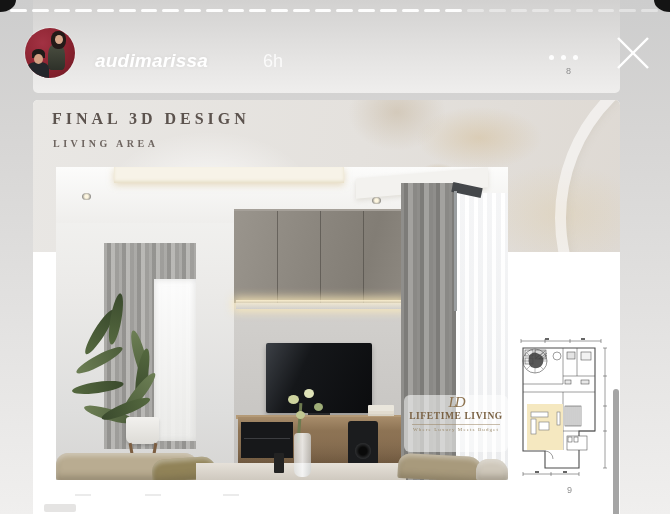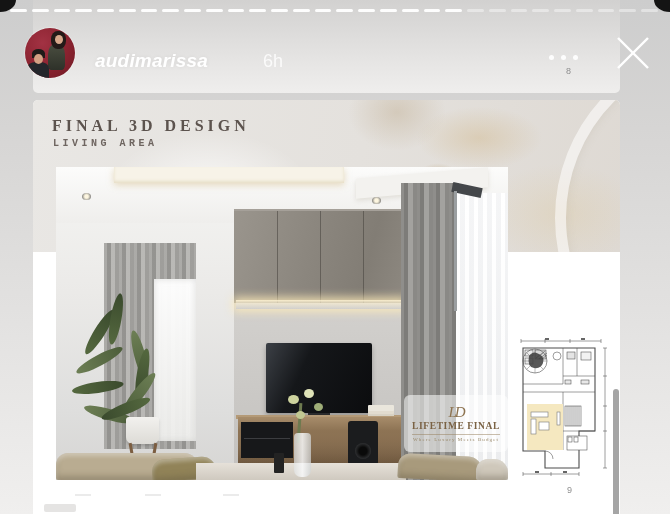--- a/index.html
+++ b/index.html
@@ -48,23 +48,23 @@
   .marble{position:absolute;left:0;top:0;width:587px;height:152px;overflow:hidden;
     background:
       radial-gradient(90px 45px at 76% 25%, rgba(209,184,140,0.45), transparent 70%),
       radial-gradient(70px 55px at 62% 8%, rgba(186,165,133,0.38), transparent 70%),
       radial-gradient(110px 70px at 90% 75%, rgba(221,203,166,0.4), transparent 72%),
       radial-gradient(26px 14px at 69% 48%, rgba(176,146,90,0.35), transparent 70%),
       radial-gradient(140px 90px at 30% 65%, rgba(255,255,255,0.85), transparent 75%),
       linear-gradient(100deg,#e9e7e4 0%,#e4e1dd 55%,#ded9d3 100%);}
   .arc{position:absolute;left:522px;top:-58px;width:330px;height:330px;border-radius:50%;
     border:11px solid rgba(255,255,255,0.55);box-shadow:inset 0 0 8px rgba(180,170,150,0.25);}
-  .design-title{position:absolute;left:19px;top:17px;font-family:"Liberation Serif",serif;
+  .design-title{position:absolute;left:19px;top:10px;font-family:"Liberation Serif",serif;
     font-size:16px;font-weight:600;letter-spacing:4px;color:#5c534e;}
-  .design-subtitle{position:absolute;left:20px;top:38px;font-family:Liberation Mono, monospace;
+  .design-subtitle{position:absolute;left:20px;top:38px;font-family:Liberation Serif, serif;
     font-size:10px;font-weight:600;letter-spacing:3.5px;color:#6e6560;}
 
   
   .render{position:absolute;left:23px;top:67px;width:452px;height:313px;overflow:hidden;
     background:linear-gradient(180deg,#f5f5f3 0%,#ebeae8 40%,#dededd 78%,#d6d5d3 100%);}
   .render *{position:absolute;}
   .ceiling{left:0;top:0;width:452px;height:56px;background:linear-gradient(180deg,#fcfcfb,#efeeec);}
   .cove{left:58px;top:0;width:230px;height:16px;background:#f7f3e8;
     box-shadow:0 2px 7px rgba(213,190,140,0.55), inset 0 -2px 3px rgba(200,180,130,0.3);}
   .cove2{left:300px;top:6px;width:132px;height:20px;background:#f3f2ef;transform:skewY(-5deg);
@@ -125,21 +125,21 @@
   .bloom{border-radius:50%;}
   .bm1{left:232px;top:228px;width:11px;height:9px;background:#cdd39e;}
   .bm2{left:248px;top:222px;width:10px;height:9px;background:#dfe3b8;}
   .bm3{left:258px;top:236px;width:9px;height:8px;background:#9fae78;}
   .bm4{left:240px;top:244px;width:9px;height:8px;background:#c2c892;}
   .vase{left:238px;top:266px;width:17px;height:44px;border-radius:4px 4px 7px 7px;
     background:linear-gradient(90deg,rgba(226,229,230,0.7),rgba(248,249,250,0.85),rgba(210,214,216,0.7));}
   .decor{left:218px;top:286px;width:10px;height:20px;background:#232323;border-radius:1px;}
   .wm{left:348px;top:228px;width:104px;height:57px;border-radius:6px;background:rgba(255,255,255,0.55);
     text-align:center;font-family:"Liberation Serif",serif;}
-  .wm .mono{position:static;display:block;margin-top:10px;font-size:15px;font-style:italic;
+  .wm .mono{position:static;display:block;margin-top:0;font-size:15px;font-style:italic;
     color:#8d7350;letter-spacing:-2px;line-height:15px;}
   .wm .name{position:static;display:block;font-size:9.5px;font-weight:bold;color:#7a6244;
     letter-spacing:.6px;line-height:12px;}
   .wm .tag{position:static;display:block;font-size:5px;color:#9b8a6b;letter-spacing:1.1px;
     border-top:1px solid rgba(150,125,90,0.5);margin:2px 8px 0 8px;padding-top:2px;}
 
   
   .plan{position:absolute;left:482px;top:236px;width:95px;height:148px;}
   .fade-dash{position:absolute;height:2px;background:#ebebeb;top:394px;}
   .fd1{left:42px;width:16px;} .fd2{left:112px;width:16px;} .fd3{left:190px;width:16px;}
@@ -222,21 +222,21 @@
       <div class="stems"></div>
       <div class="bloom bm1"></div>
       <div class="bloom bm2"></div>
       <div class="bloom bm3"></div>
       <div class="bloom bm4"></div>
       <div class="vase"></div>
       <div class="decor"></div>
 
       <div class="wm">
         <span class="mono">LD</span>
-        <span class="name">LIFETIME FINAL</span>
+        <span class="name">LIFETIME LIVING</span>
         <span class="tag">Where Luxury Meets Budget</span>
       </div>
     </div>
 
     <svg class="plan" viewBox="0 0 95 148">
       <g stroke="#4d4d4d" stroke-width="0.55" fill="none">
         <line x1="6" y1="5" x2="86" y2="5"></line>
         <line x1="6" y1="3" x2="6" y2="7"></line>
           <line x1="30" y1="3" x2="30" y2="7"></line>
         <line x1="55" y1="3" x2="55" y2="7"></line>

